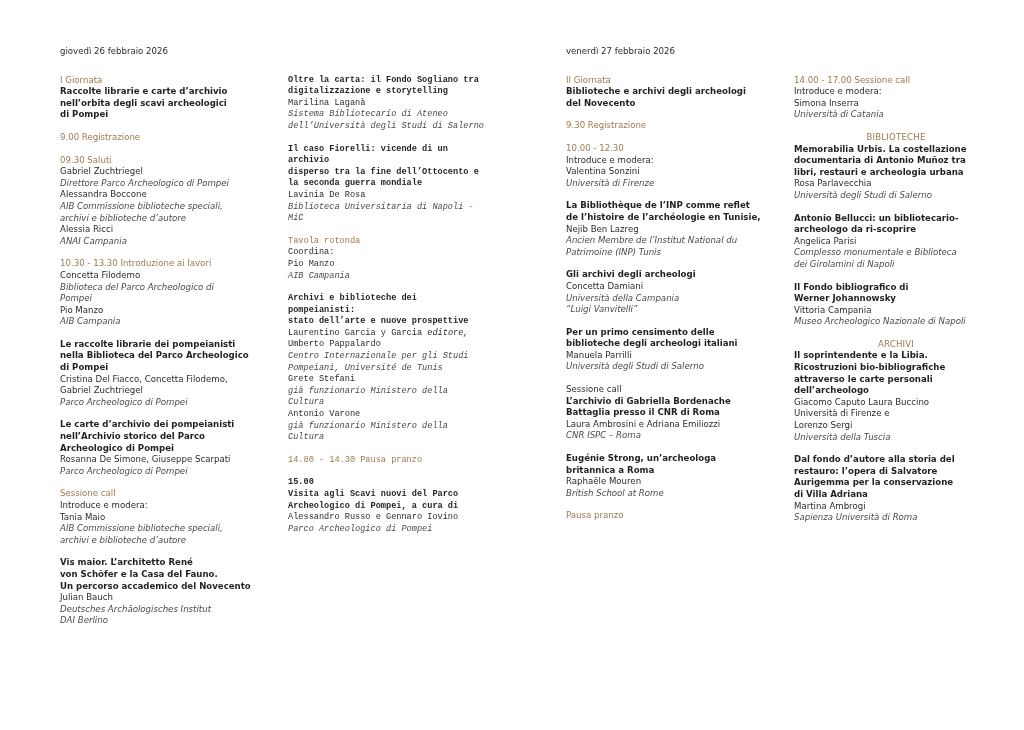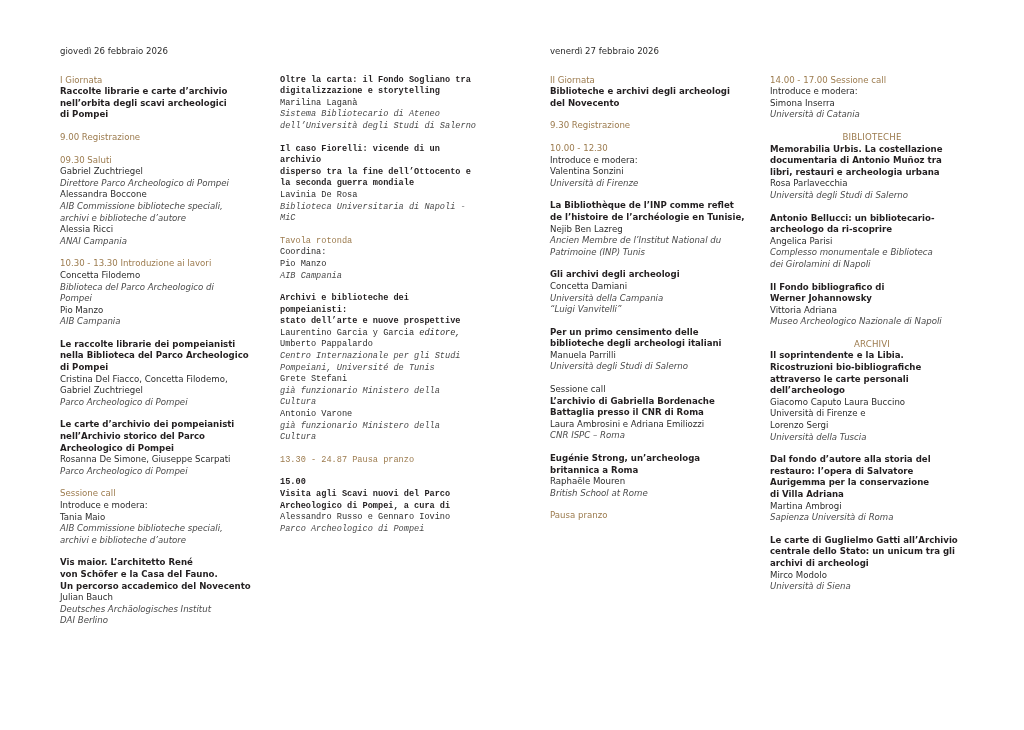--- a/index.html
+++ b/index.html
@@ -17,21 +17,21 @@
   .page {
     position: relative;
     width: 1024px;
     height: 730px;
     box-sizing: border-box;
     padding: 46px 12px 0 12px;
   }
   .columns {
     display: flex;
     align-items: flex-start;
-    gap: 8px;
+    gap: 16px;
   }
   .col {
     box-sizing: border-box;
     padding: 0 12px 0 0;
     font-size: 8.6px;
     line-height: 11.6px;
   }
   .col-1 { width: 212px; margin-left: 48px; }
   .col-2 { width: 212px; margin-left: 0px; font-family: Liberation Mono, monospace; }
   .col-3 { width: 212px; margin-left: 50px; }
@@ -151,21 +151,21 @@
             <div class="line plain"><span>Laurentino Garcia y Garcia </span><span class="ital-dark">editore,</span></div>
             <div class="line plain">Umberto Pappalardo</div>
             <div class="line ital">Centro Internazionale per gli Studi</div>
             <div class="line ital">Pompeiani, Université de Tunis</div>
             <div class="line plain">Grete Stefani</div>
             <div class="line ital">già funzionario Ministero della Cultura</div>
             <div class="line plain">Antonio Varone</div>
             <div class="line ital">già funzionario Ministero della Cultura</div>
           </div>
           <div class="block">
-            <div class="line accent">13.30 - 24.87 Pausa pranzo</div>
+            <div class="line accent">14.80 - 14.30 Pausa pranzo</div>
           </div>
           <div class="block">
             <div class="line bold">15.00</div>
             <div class="line bold">Visita agli Scavi nuovi del Parco</div>
             <div class="line bold">Archeologico di Pompei, a cura di</div>
             <div class="line plain">Alessandro Russo e Gennaro Iovino</div>
             <div class="line ital">Parco Archeologico di Pompei</div>
           </div>
         </div>
     </div>
@@ -245,21 +245,21 @@
           <div class="block">
             <div class="line bold">Antonio Bellucci: un bibliotecario-</div>
             <div class="line bold">archeologo da ri-scoprire</div>
             <div class="line plain">Angelica Parisi</div>
             <div class="line ital">Complesso monumentale e Biblioteca</div>
             <div class="line ital">dei Girolamini di Napoli</div>
           </div>
           <div class="block">
             <div class="line bold">Il Fondo bibliografico di</div>
             <div class="line bold">Werner Johannowsky</div>
-            <div class="line plain">Vittoria Adriana</div>
+            <div class="line plain">Vittoria Campania</div>
             <div class="line ital">Museo Archeologico Nazionale di Napoli</div>
           </div>
           <div class="block">
             <div class="line accent-caps">ARCHIVI</div>
             <div class="line bold">Il soprintendente e la Libia.</div>
             <div class="line bold">Ricostruzioni bio-bibliografiche</div>
             <div class="line bold">attraverso le carte personali</div>
             <div class="line bold">dell’archeologo</div>
             <div class="line plain">Giacomo Caputo Laura Buccino</div>
             <div class="line plain">Università di Firenze e</div>
@@ -267,24 +267,17 @@
             <div class="line ital">Università della Tuscia</div>
           </div>
           <div class="block">
             <div class="line bold">Dal fondo d’autore alla storia del</div>
             <div class="line bold">restauro: l’opera di Salvatore</div>
             <div class="line bold">Aurigemma per la conservazione</div>
             <div class="line bold">di Villa Adriana</div>
             <div class="line plain">Martina Ambrogi</div>
             <div class="line ital">Sapienza Università di Roma</div>
           </div>
-          <div class="block">
-            <div class="line bold">Le carte di Guglielmo Gatti all’Archivio</div>
-            <div class="line bold">centrale dello Stato: un unicum tra gli</div>
-            <div class="line bold">archivi di archeologi</div>
-            <div class="line plain">Mirco Modolo</div>
-            <div class="line ital">Università di Siena</div>
-          </div>
         </div>
     </div>
 
   </div>
 </div>
 
 </body></html>

